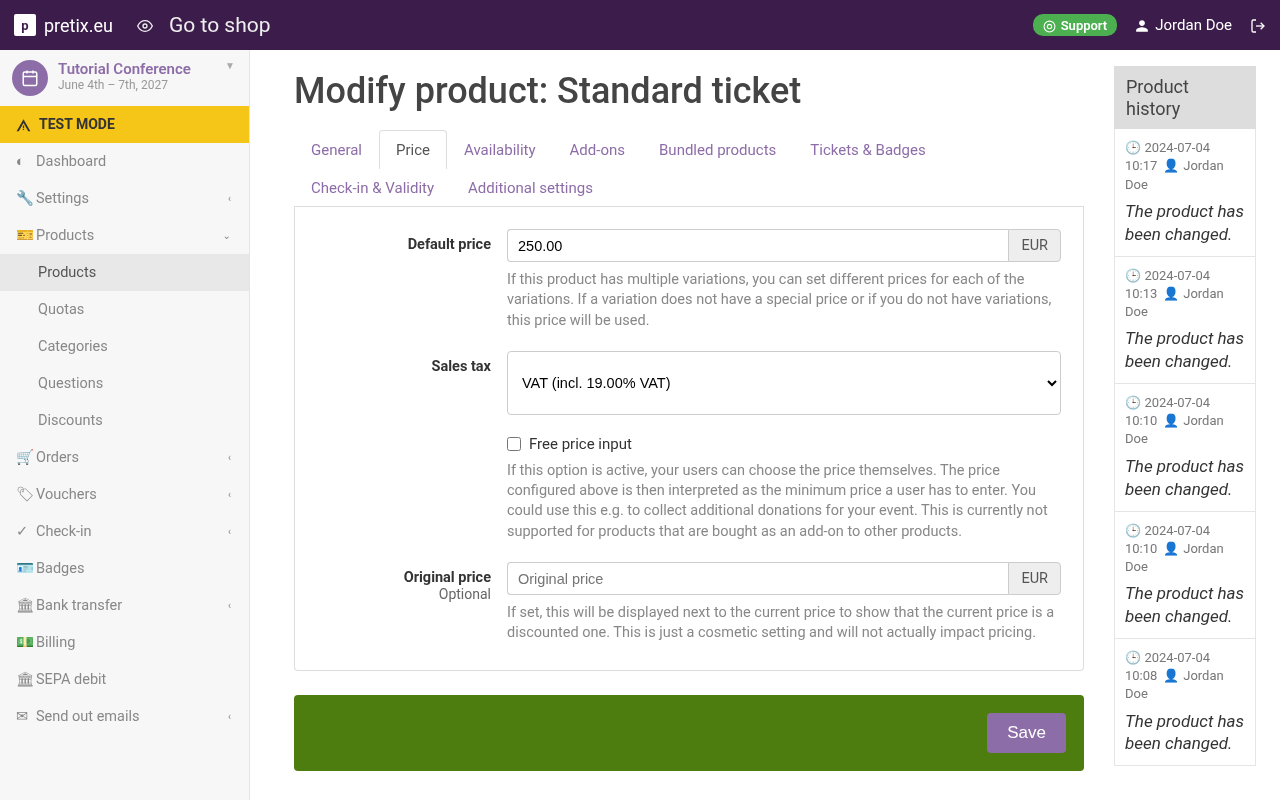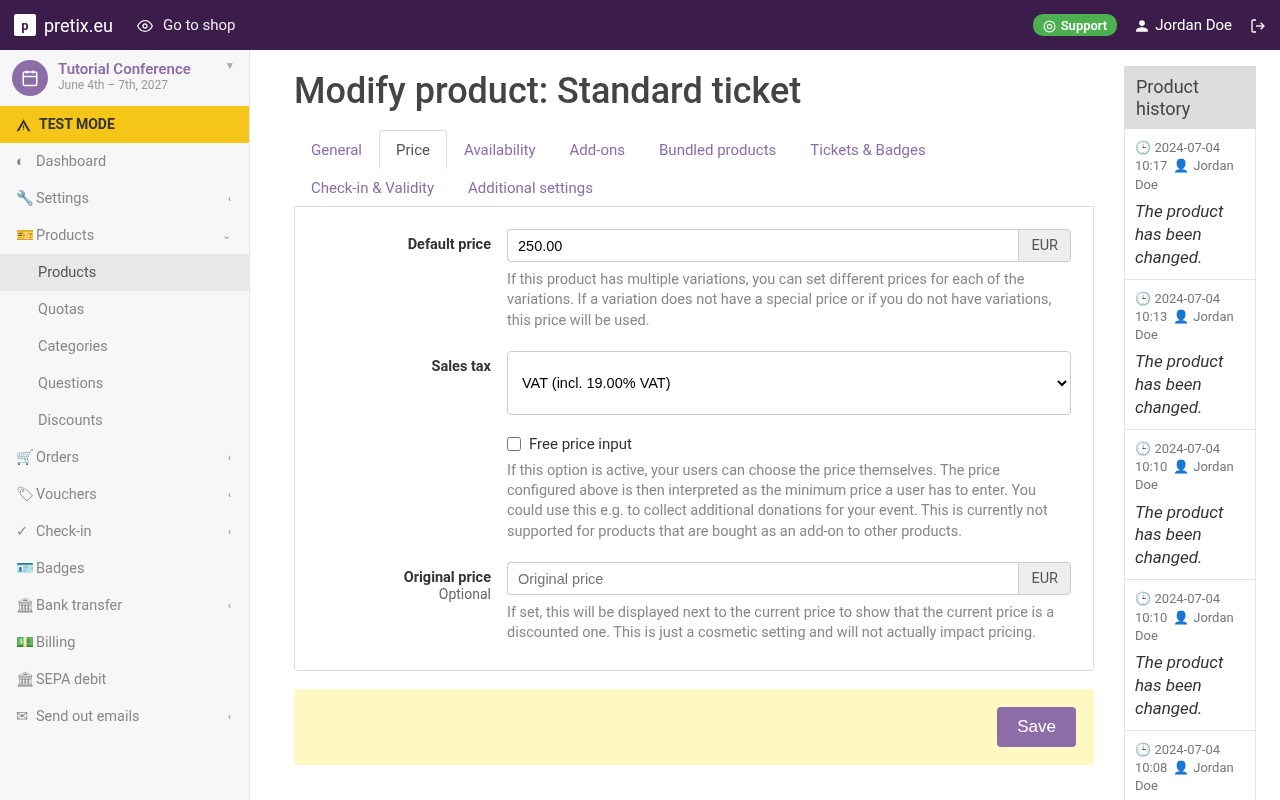--- a/index.html
+++ b/index.html
@@ -35,25 +35,25 @@
   display: inline-flex;
   align-items: center;
   justify-content: center;
   font-weight: 700;
   font-size: 13px;
   margin-right: 8px;
   border-radius: 2px;
 }
 .topbar .shop-link {
   color: #eee;
-  font-size: 15px;
-  cursor: pointer;
-  display: flex;
-  align-items: center;
-  gap: 10px;
+  font-size: 21px;
+  cursor: pointer;
+  display: flex;
+  align-items: center;
+  gap: 16px;
   justify-content: center;
 }
 .topbar .spacer { flex: 1; }
 .topbar .support-badge {
   background: #4caf50;
   color: #fff;
   padding: 3px 10px;
   border-radius: 10px;
   font-size: 13px;
   font-weight: 600;
@@ -248,39 +248,39 @@
   background: #fff;
 }
 .checkbox-row {
   display: flex;
   align-items: center;
   gap: 8px;
   font-size: 15px;
 }
 .checkbox-row input { width: 14px; height: 14px; }
 .save-bar {
-  background: #fef9c3;
+  background: #4d7c0f;
   padding: 18px;
   display: flex;
   justify-content: flex-end;
   border-radius: 4px;
-  margin-top: 18px;
+  margin-top: 24px;
 }
 .save-btn {
   background: #8d6da8;
   color: #fff;
   border: none;
   padding: 10px 20px;
   font-size: 17px;
   border-radius: 4px;
   cursor: pointer;
 }
 
 .history-panel {
-  width: 132px;
+  width: 142px;
   flex-shrink: 0;
 }
 .history-header {
   background: #ddd;
   padding: 10px 12px;
   font-size: 18px;
   color: #444;
   line-height: 1.2;
 }
 .history-item {

